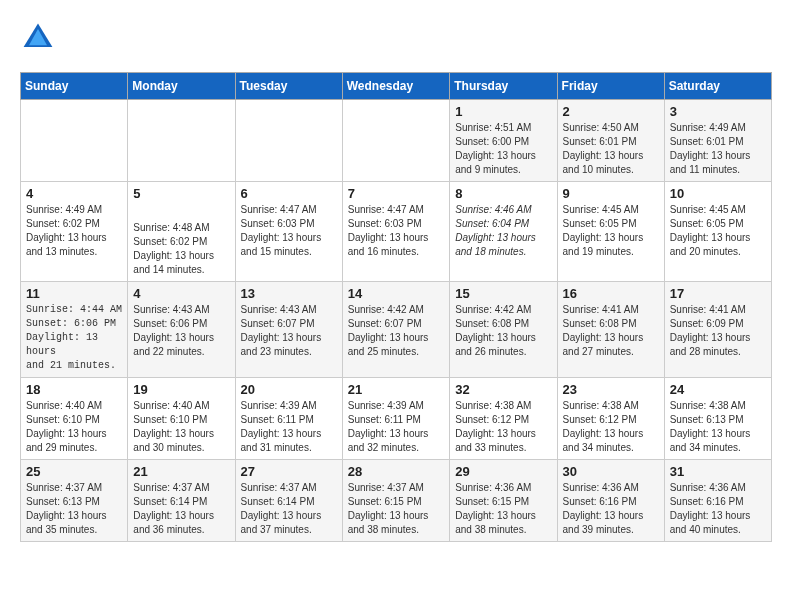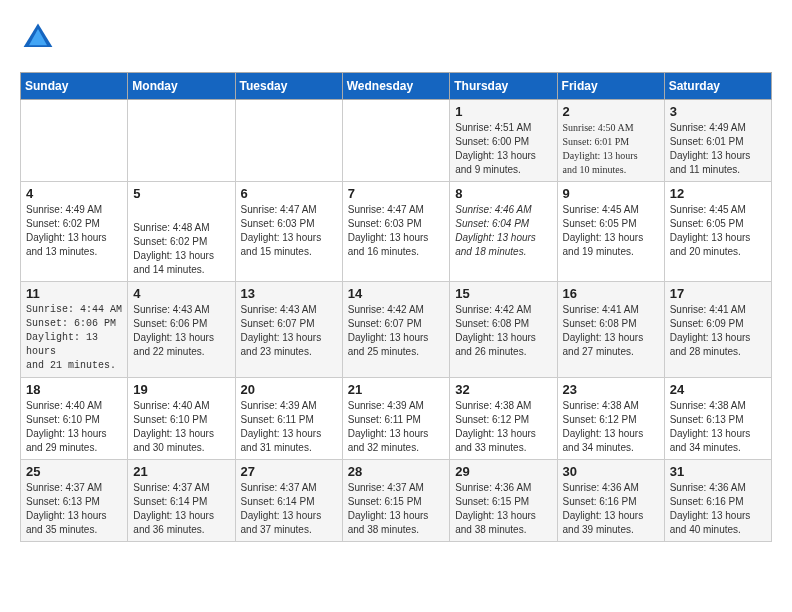--- a/index.html
+++ b/index.html
@@ -125,21 +125,21 @@
         <td class="empty"></td>
         <td>
           <span class="day-num">1</span>
           <div class="day-info" style="white-space: pre-line;">Sunrise: 4:51 AM
 Sunset: 6:00 PM
 Daylight: 13 hours
 and 9 minutes.</div>
         </td>
         <td>
           <span class="day-num">2</span>
-          <div class="day-info" style="white-space: pre-line; font-family: Liberation Serif, serif;">Sunrise: 4:50 AM
+          <div class="day-info" style="white-space: pre-line;">Sunrise: 4:50 AM
 Sunset: 6:01 PM
 Daylight: 13 hours
 and 10 minutes.</div>
         </td>
         <td>
           <span class="day-num">3</span>
           <div class="day-info" style="white-space: pre-line;">Sunrise: 4:49 AM
 Sunset: 6:01 PM
 Daylight: 13 hours
 and 11 minutes.</div>
@@ -182,21 +182,21 @@
 and 18 minutes.</div>
         </td>
         <td>
           <span class="day-num">9</span>
           <div class="day-info" style="white-space: pre-line;">Sunrise: 4:45 AM
 Sunset: 6:05 PM
 Daylight: 13 hours
 and 19 minutes.</div>
         </td>
         <td>
-          <span class="day-num">12</span>
+          <span class="day-num">10</span>
           <div class="day-info" style="white-space: pre-line;">Sunrise: 4:45 AM
 Sunset: 6:05 PM
 Daylight: 13 hours
 and 20 minutes.</div>
         </td>
       </tr>
       <tr>
         <td>
           <span class="day-num">11</span>
           <div class="day-info" style="white-space: pre-line; font-family: Liberation Mono, monospace;">Sunrise: 4:44 AM

